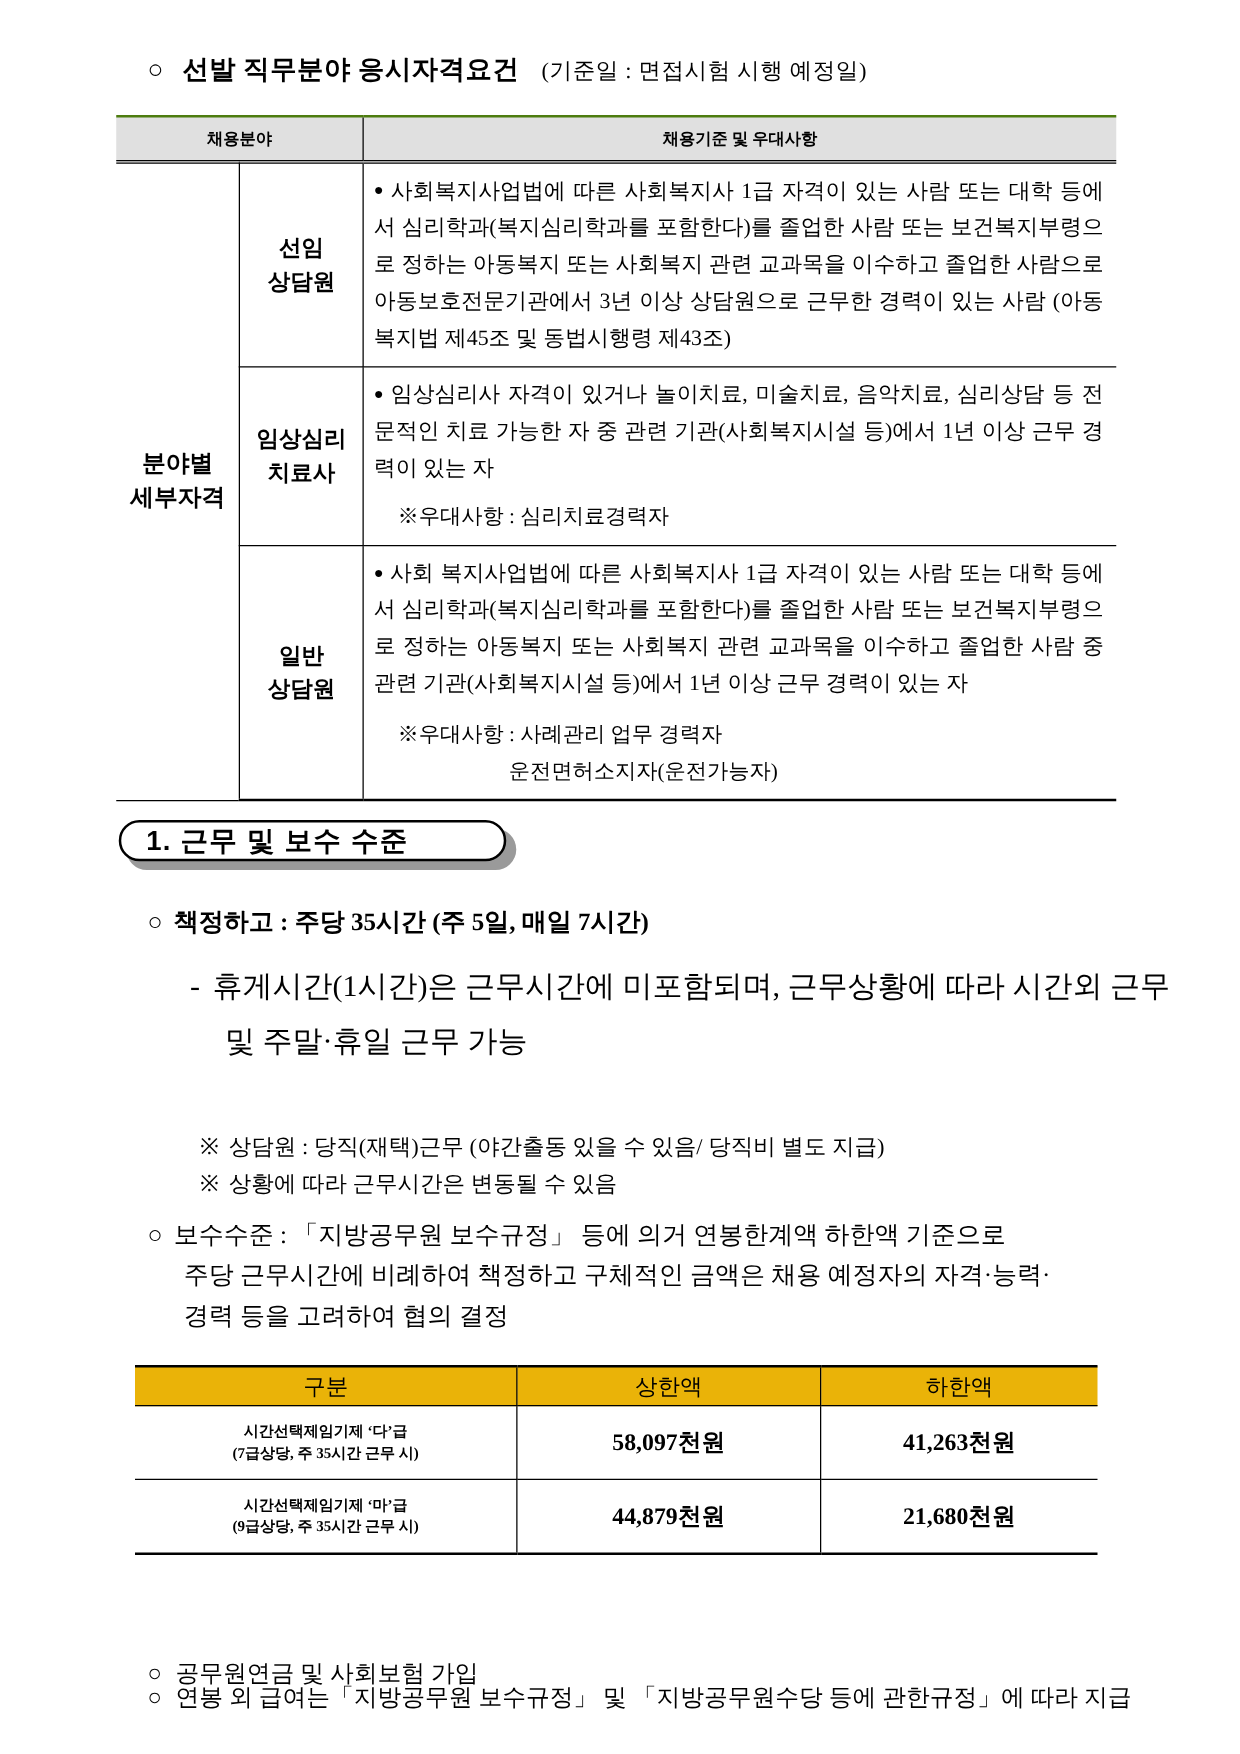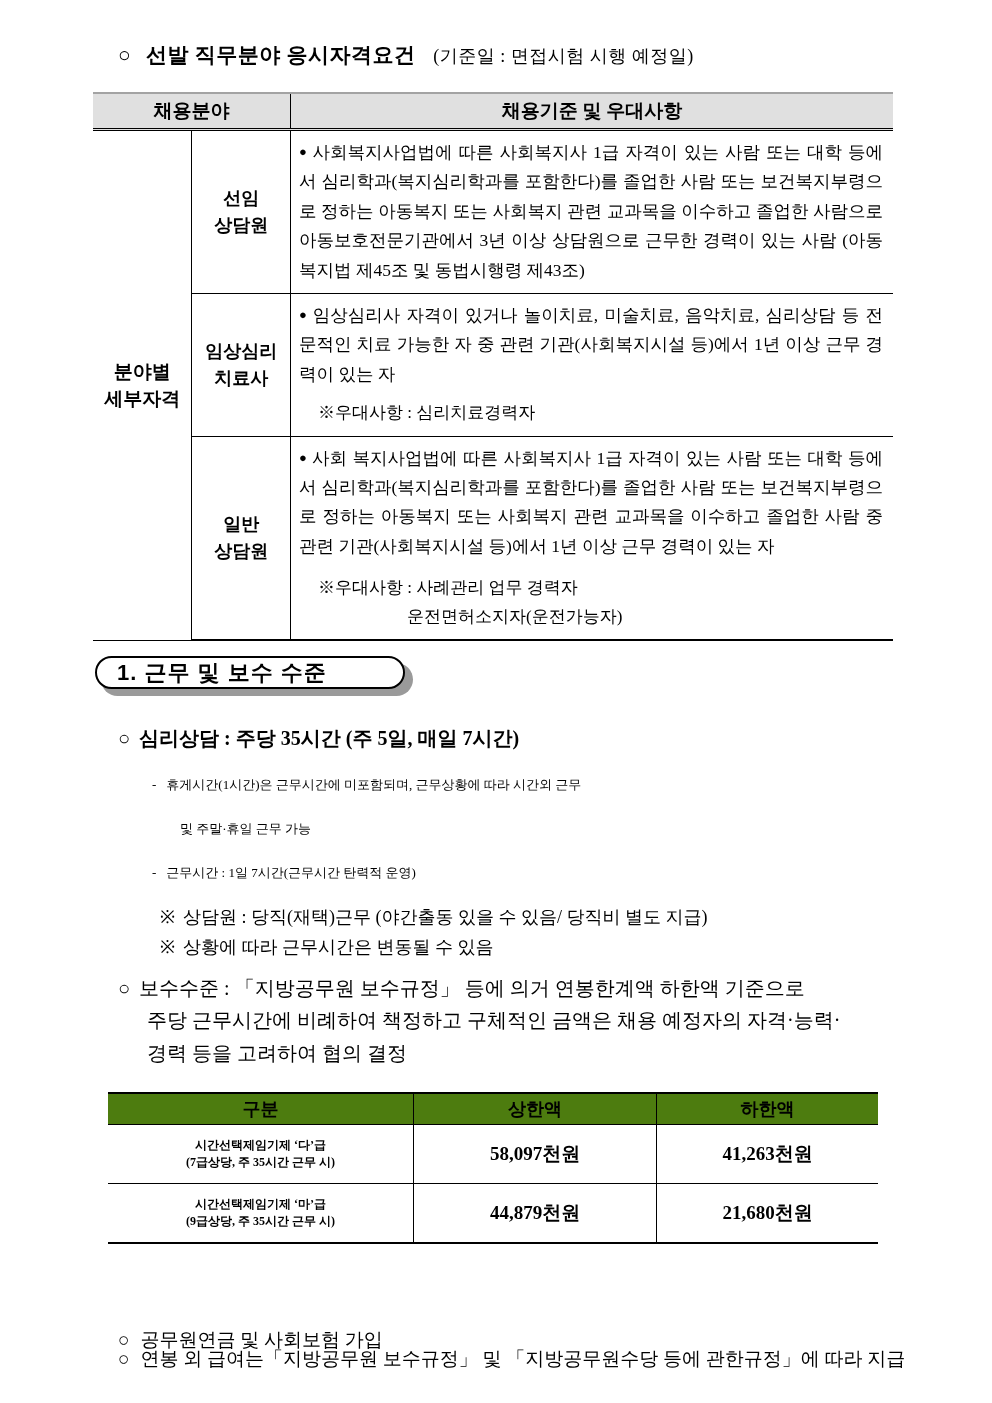--- a/index.html
+++ b/index.html
@@ -45,24 +45,24 @@
     table-layout: fixed;
   }
   .tbl1 td, .tbl1 th {
     border: 1px solid #000;
     vertical-align: middle;
     padding: 0;
   }
   .tbl1 thead th {
     background: #e0e0e0;
     height: 34px;
-    font-size: 19px;
+    font-size: 13px;
     font-weight: bold;
     text-align: center;
-    border-top: 2px solid #a3a3a3;
+    border-top: 2px solid #4d7c0f;
     border-bottom: 3px double #000;
   }
   .tbl1 th.h-left  { border-left: none; }
   .tbl1 th.h-right { border-right: none; text-align: center; }
 
   .tbl1 td.side {
     border-left: none;
     text-align: center;
     font-size: 19px;
     font-weight: bold;
@@ -148,21 +148,21 @@
   .blk { position: absolute; }
   .lvl-o {
     font-size: 20px;
     font-weight: bold;
     line-height: 1.0;
     white-space: nowrap;
   }
   .lvl-o .mark { margin-right: 9px; font-weight: normal; }
 
   .lvl-dash {
-    font-size: 13px;
+    font-size: 24px;
     line-height: 1.0;
     white-space: nowrap;
   }
   .lvl-dash .mark { margin-right: 10px; }
 
   .lvl-note {
     font-size: 18px;
     line-height: 1.0;
     white-space: nowrap;
   }
@@ -184,24 +184,24 @@
     border-collapse: collapse;
     table-layout: fixed;
   }
   .tbl2 th, .tbl2 td {
     border: 1px solid #000;
     text-align: center;
     vertical-align: middle;
     padding: 0;
   }
   .tbl2 thead th {
-    background: #4d7c0f;
+    background: #eab308;
     height: 30px;
     font-size: 18px;
-    font-weight: bold;
+    font-weight: normal;
     border-top: 2px solid #000;
     border-bottom: 1.5px solid #000;
     margin-top: 48px;
   }
   .tbl2 th.edge-l, .tbl2 td.edge-l { border-left: none; }
   .tbl2 th.edge-r, .tbl2 td.edge-r { border-right: none; }
   .tbl2 tbody td { height: 58px; font-size: 19px; font-weight: bold; }
   .tbl2 td.grade {
     font-size: 12px;
     line-height: 1.38;
@@ -274,34 +274,31 @@
     </tbody>
   </table>
 
   <div class="pill-wrap">
     <div class="pill-shadow"></div>
     <div class="pill"></div>
     <div class="pill-text">1. 근무 및 보수 수준</div>
   </div>
 
   <div class="blk lvl-o" style="left:118px; top:728px;">
-    <span class="mark">○</span><span>심리상담 : 주당 35시간 (주 5일, 매일 7시간)</span>
+    <span class="mark">○</span><span>책정하고 : 주당 35시간 (주 5일, 매일 7시간)</span>
   </div>
 
   <div class="blk lvl-dash" style="left:152px; top:778px;">
     <span class="mark">-</span><span>휴게시간(1시간)은 근무시간에 미포함되며, 근무상황에 따라 시간외 근무</span>
   </div>
 
   <div class="blk lvl-dash" style="left:180px; top:822px;">
     <span>및 주말·휴일 근무 가능</span>
   </div>
 
-  <div class="blk lvl-dash" style="left:152px; top:866px;">
-    <span class="mark">-</span><span>근무시간 : 1일 7시간(근무시간 탄력적 운영)</span>
-  </div>
 
   <div class="blk lvl-note" style="left:160px; top:908px;">
     <span class="mark">※</span><span>상담원 : 당직(재택)근무 (야간출동 있을 수 있음/ 당직비 별도 지급)</span>
   </div>
 
   <div class="blk lvl-note" style="left:160px; top:938px;">
     <span class="mark">※</span><span>상황에 따라 근무시간은 변동될 수 있음</span>
   </div>
 
   <div class="blk lvl-o-wrap" style="left:118px; top:972px;">

